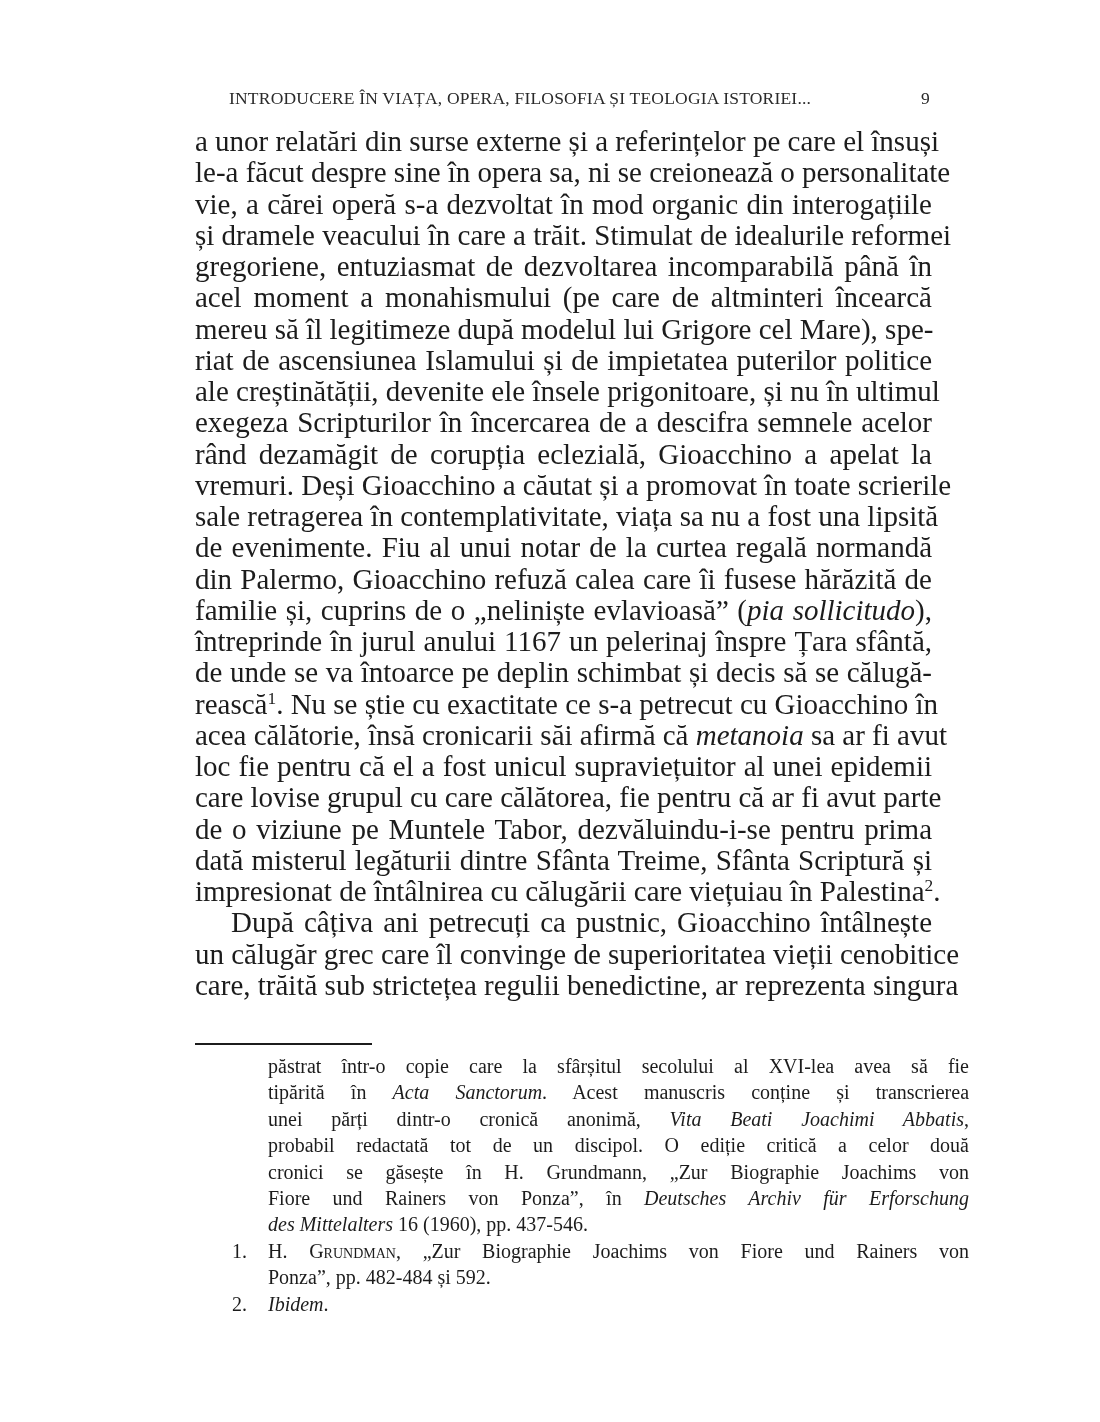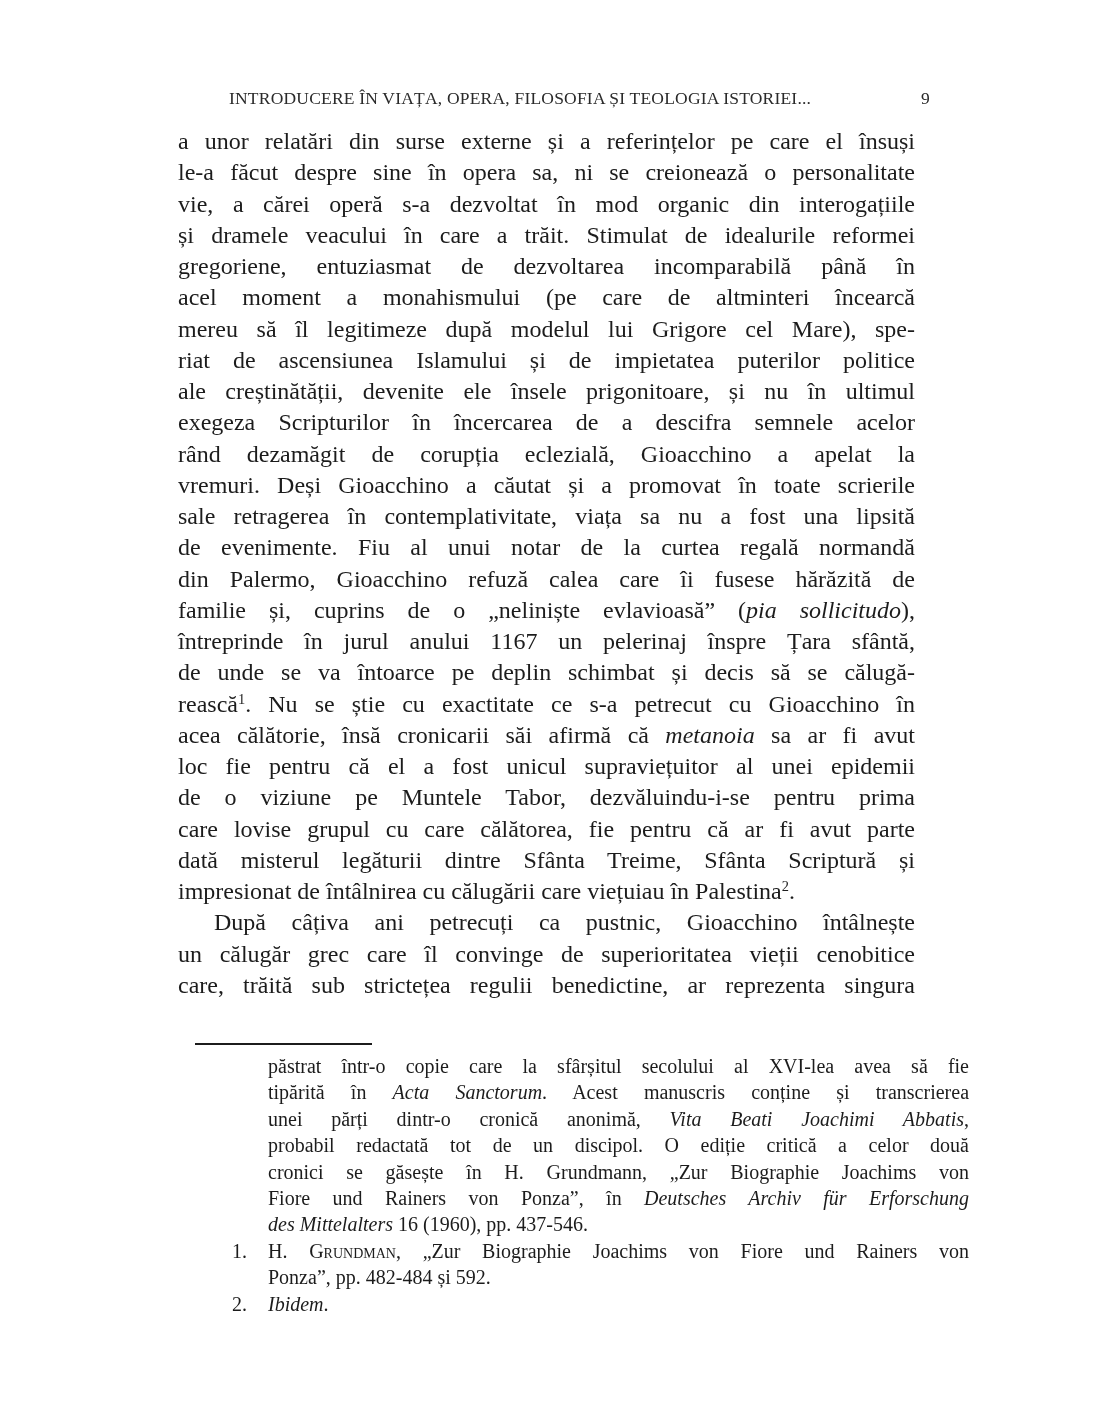--- a/index.html
+++ b/index.html
@@ -37,24 +37,24 @@
       white-space: nowrap;
       text-transform: uppercase;
     }
     .running-head .folio {
       position: absolute;
       right: 2px;
       top: 0;
     }
     .body-text {
       position: absolute;
-      left: 178px;
+      left: 195px;
       top: 126px;
       width: 737px;
-      font-size: 24px;
+      font-size: 29px;
       line-height: 31.25px;
     }
     .line {
       display: block;
       height: 31.25px;
       white-space: nowrap;
       text-align: justify;
       text-align-last: justify;
     }
     .line.last {
@@ -135,22 +135,22 @@
     <span class="line">vremuri. Deși Gioacchino a căutat și a promovat în toate scrierile</span>
     <span class="line">sale retragerea în contemplativitate, viața sa nu a fost una lipsită</span>
     <span class="line">de evenimente. Fiu al unui notar de la curtea regală normandă</span>
     <span class="line">din Palermo, Gioacchino refuză calea care îi fusese hărăzită de</span>
     <span class="line"><span>familie și, cuprins de o „neliniște evlavioasă” (</span><span class="it">pia sollicitudo</span><span>),</span></span>
     <span class="line">întreprinde în jurul anului 1167 un pelerinaj înspre Țara sfântă,</span>
     <span class="line">de unde se va întoarce pe deplin schimbat și decis să se călugă-</span>
     <span class="line"><span>rească</span><sup>1</sup><span>. Nu se știe cu exactitate ce s-a petrecut cu Gioacchino în</span></span>
     <span class="line"><span>acea călătorie, însă cronicarii săi afirmă că </span><span class="it">metanoia</span><span> sa ar fi avut</span></span>
     <span class="line">loc fie pentru că el a fost unicul supraviețuitor al unei epidemii</span>
+    <span class="line">care lovise grupul cu care călătorea, fie pentru că ar fi avut parte</span>
     <span class="line">de o viziune pe Muntele Tabor, dezvăluindu-i-se pentru prima</span>
-    <span class="line">care lovise grupul cu care călătorea, fie pentru că ar fi avut parte</span>
     <span class="line">dată misterul legăturii dintre Sfânta Treime, Sfânta Scriptură și</span>
     <span class="line last"><span>impresionat de întâlnirea cu călugării care viețuiau în Palestina</span><sup>2</sup><span>.</span></span>
     <span class="line indent">După câțiva ani petrecuți ca pustnic, Gioacchino întâlnește</span>
     <span class="line">un călugăr grec care îl convinge de superioritatea vieții cenobitice</span>
     <span class="line">care, trăită sub strictețea regulii benedictine, ar reprezenta singura</span>
   </div>
 
   <div class="fn-rule"></div>
 
   <div class="footnotes">

